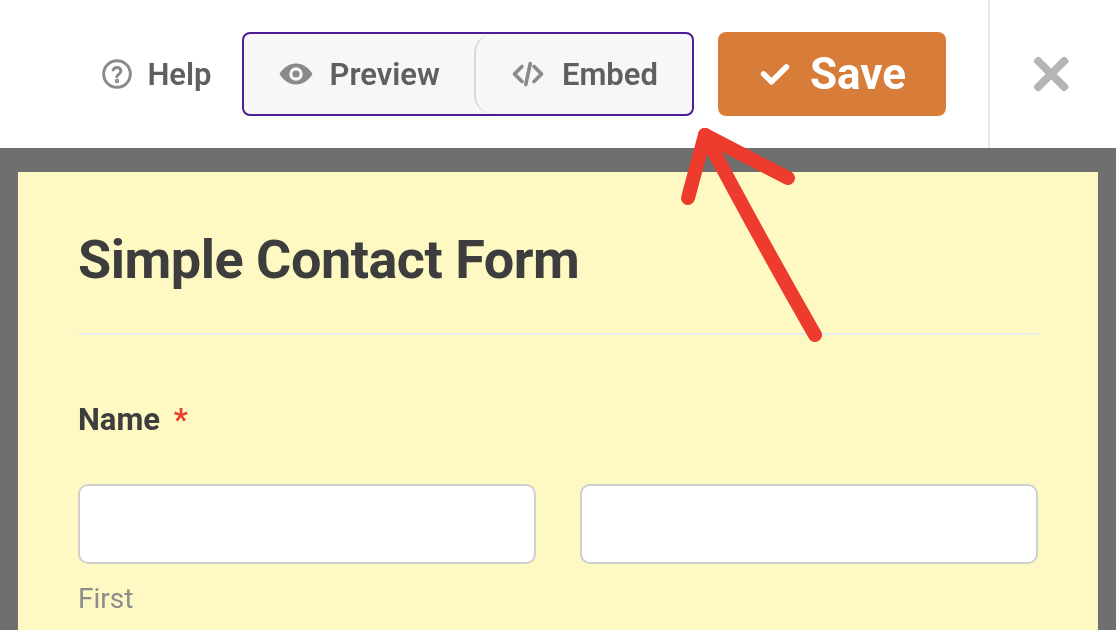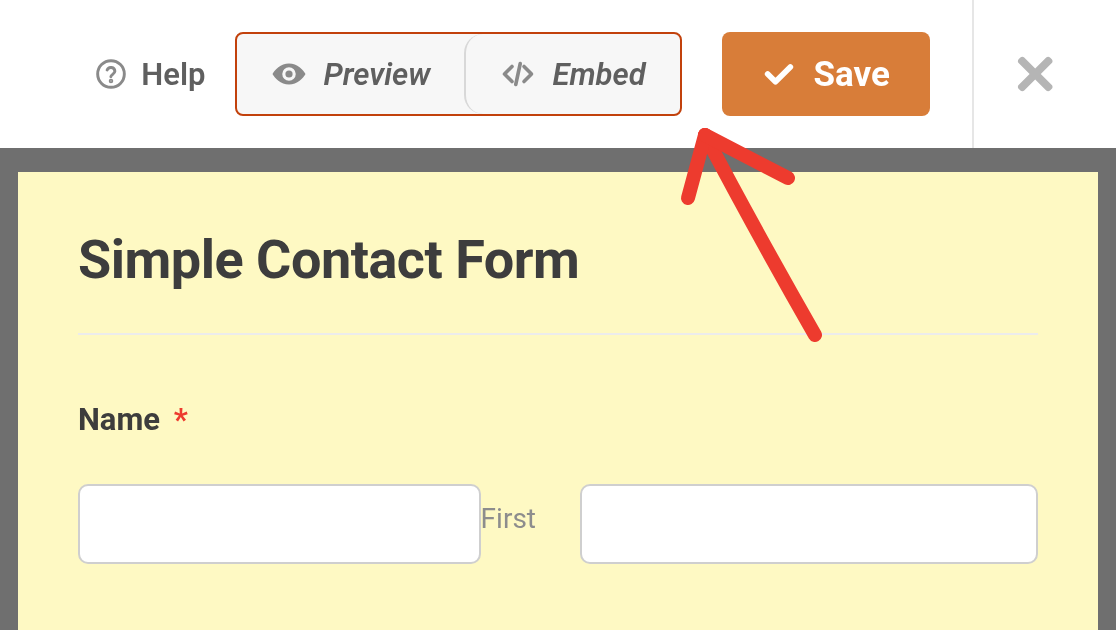--- a/index.html
+++ b/index.html
@@ -18,43 +18,42 @@
     padding-right: 0;
     background: #fff;
     position: relative;
   }
   .toolbar-inner {
     display: flex;
     align-items: center;
     gap: 0;
     margin-right: 0;
     position: absolute;
-    right: 16px;
+    right: 0;
     top: 0;
     height: 148px;
   }
   .help-btn {
     display: flex;
     align-items: center;
     gap: 14px;
     color: #5f5f5f;
     font-size: 31px;
     font-weight: 600;
     padding: 0 30px;
     height: 84px;
     cursor: pointer;
   }
   .btn-group {
     display: flex;
-    border: 2px solid #c2410c;
+    border: 2px solid #4c1d95;
     border-radius: 8px;
     overflow: hidden;
-    margin-right: 40px;
+    margin-right: 24px;
     background: #f7f7f7;
-    font-style: italic;
   }
   .btn-group .seg {
     display: flex;
     align-items: center;
     gap: 16px;
     padding: 0 34px;
     height: 80px;
     font-size: 31px;
     font-weight: 600;
     color: #5f5f5f;
@@ -66,21 +65,21 @@
   }
   .save-btn {
     display: flex;
     align-items: center;
     gap: 18px;
     background: #d87d39;
     color: #fff;
     border-radius: 8px;
     padding: 0 40px;
     height: 84px;
-    font-size: 35px;
+    font-size: 44px;
     font-weight: 700;
     cursor: pointer;
     margin-right: 42px;
   }
   .divider-v {
     width: 2px;
     height: 148px;
     background: #e6e6e6;
   }
   .close-btn {
@@ -126,21 +125,21 @@
     margin-left: 6px;
   }
   .name-row {
     display: flex;
     gap: 44px;
     margin-top: 46px;
   }
   .name-col {
     flex: 1;
     display: flex;
-    flex-direction: row;
+    flex-direction: column;
   }
   .text-input {
     height: 80px;
     border: 2px solid #cfcfcf;
     border-radius: 10px;
     background: #fff;
     width: 100%;
     font-size: 24px;
     padding: 0 16px;
   }

